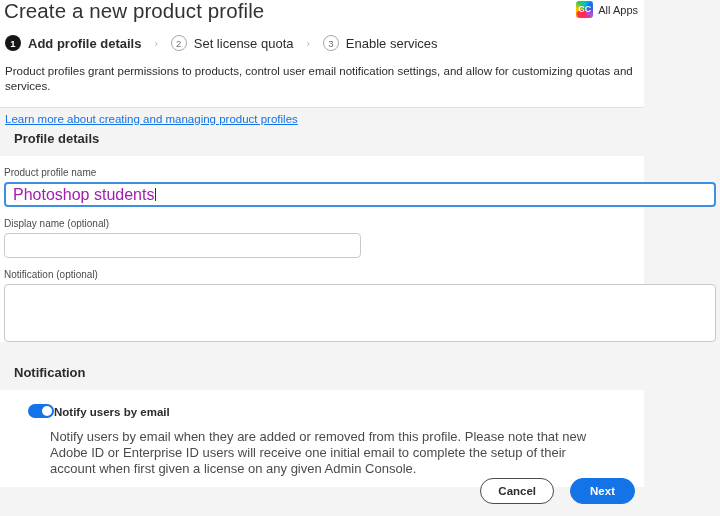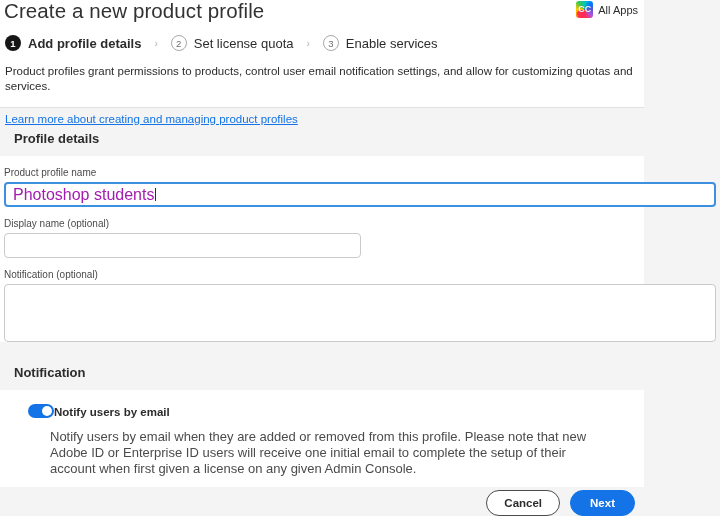--- a/index.html
+++ b/index.html
@@ -260,23 +260,23 @@
   }
 
   
   .footer {
     position: absolute;
     left: 0;
     right: 0;
     bottom: 0;
     height: 38px;
     display: flex;
-    align-items: flex-end;
+    align-items: flex-start;
     justify-content: flex-end;
-    gap: 10px;
+    gap: 16px;
     padding-right: 9px;
     box-sizing: border-box;
   }
   .btn {
     height: 26px;
     border-radius: 13px;
     font-size: 11.5px;
     font-weight: bold;
     display: inline-flex;
     align-items: center;

